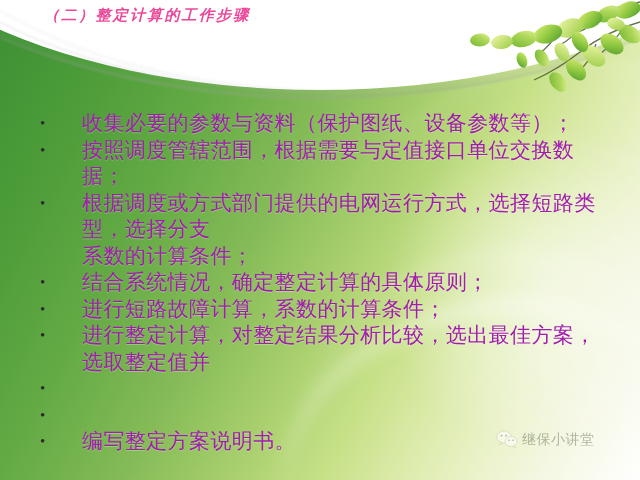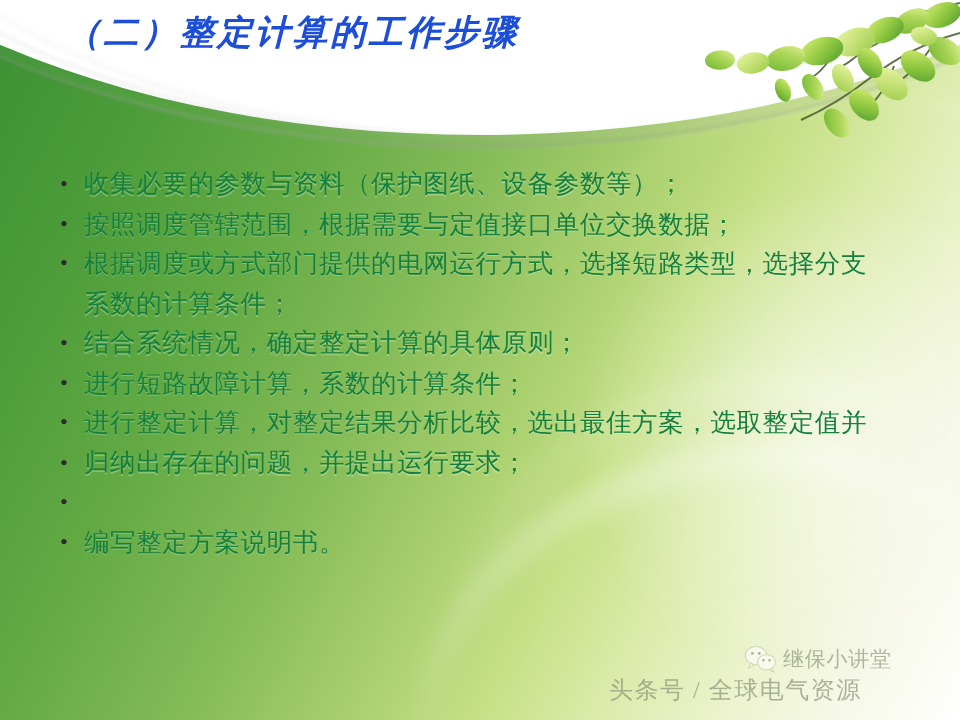--- a/index.html
+++ b/index.html
@@ -102,45 +102,46 @@
   }
 
   
   #leaves{position:absolute;right:0;top:0;width:178px;height:96px;}
   #leaves svg{display:block;width:178px;height:96px;}
 
   
   #title{
     position:absolute;left:44px;top:6px;
     font-family:"Liberation Serif","DejaVu Serif",serif;
-    font-size:23px;font-weight:700;font-style:italic;
-    letter-spacing:2.2px;color:#1d4ed8;
+    font-size:15px;font-weight:700;font-style:italic;
+    letter-spacing:2.2px;color:#ec4899;
     white-space:nowrap;
     text-shadow:0 1px 0 rgba(255,255,255,0.6);
   }
 
   
   #body-list{
     position:absolute;left:34px;top:110px;width:580px;
     font-family:"Liberation Serif","DejaVu Serif",serif;
   }
   .bullet-row{
     display:flex;align-items:flex-start;
     margin-bottom:0px;
   }
   .bullet-dot{
     width:22px;min-width:22px;
     font-size:15px;line-height:26.5px;
     color:#2b2b2b;text-align:left;padding-left:6px;
     box-sizing:border-box;
   }
   .bullet-text{
-    font-size:17px;line-height:26.5px;
-    color:#15803d;letter-spacing:0.4px;
+    font-size:21px;line-height:26.5px;
+    color:#a21caf;letter-spacing:0.4px;
     text-shadow:0 1px 0 rgba(255,255,255,0.25);
+    margin-left:26px;
   }
 
   
   #wm-wechat{
     position:absolute;left:496px;top:430px;
     display:flex;align-items:center;gap:4px;
     opacity:0.60;
   }
   #wm-wechat .wm-label{
     font-family:"Liberation Serif","DejaVu Serif",serif;
@@ -255,21 +256,20 @@
       <div class="bullet-row">
         <span class="bullet-dot">•</span>
         <span class="bullet-text">进行短路故障计算，系数的计算条件；</span>
       </div>
       <div class="bullet-row">
         <span class="bullet-dot">•</span>
         <span class="bullet-text">进行整定计算，对整定结果分析比较，选出最佳方案，选取整定值并</span>
       </div>
       <div class="bullet-row">
         <span class="bullet-dot">•</span>
-        <span class="bullet-text">归纳出存在的问题，并提出运行要求；</span>
       </div>
       <div class="bullet-row">
         <span class="bullet-dot">•</span>
       </div>
       <div class="bullet-row">
         <span class="bullet-dot">•</span>
         <span class="bullet-text">编写整定方案说明书。</span>
       </div>
     </div>
 
@@ -286,15 +286,14 @@
           <circle cx="5.6" cy="5.6" r="0.95"></circle>
           <circle cx="10.2" cy="5.6" r="0.95"></circle>
           <circle cx="13" cy="10.2" r="0.8"></circle>
           <circle cx="17" cy="10.2" r="0.8"></circle>
         </g>
       </svg>
     </span>
     <span class="wm-label">继保小讲堂</span>
   </div>
 
-  <div id="wm-toutiao">头条号 / 全球电气资源</div>
 
 </div>
 
 </body></html>

